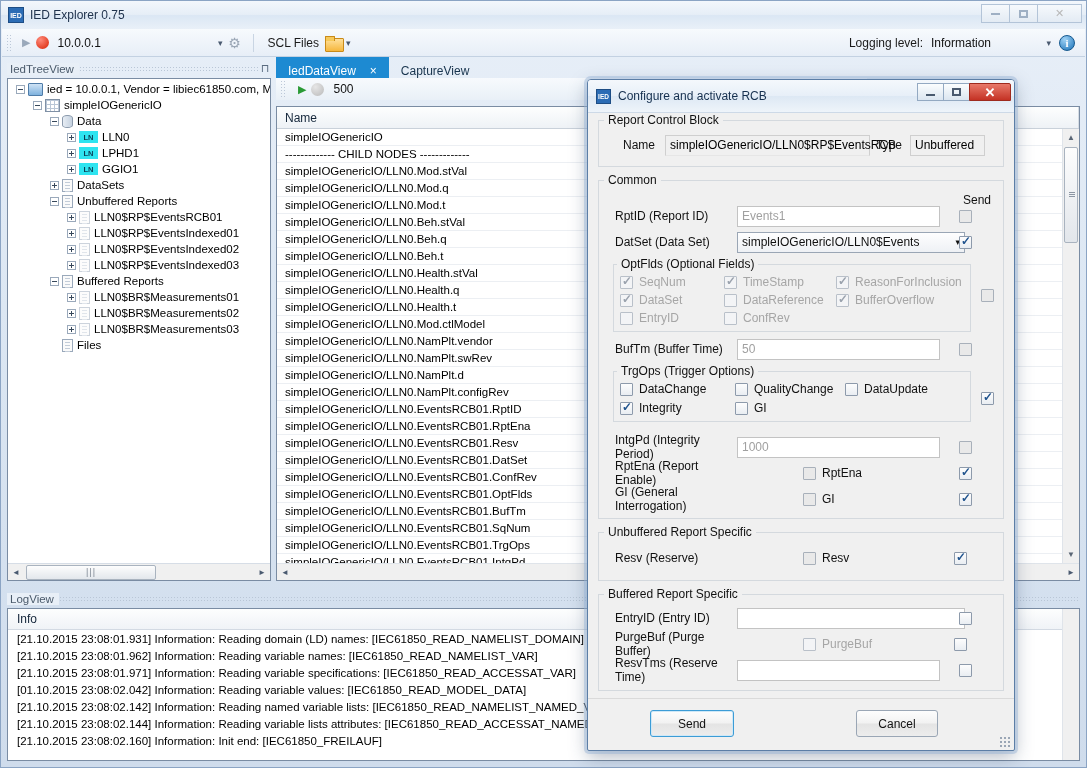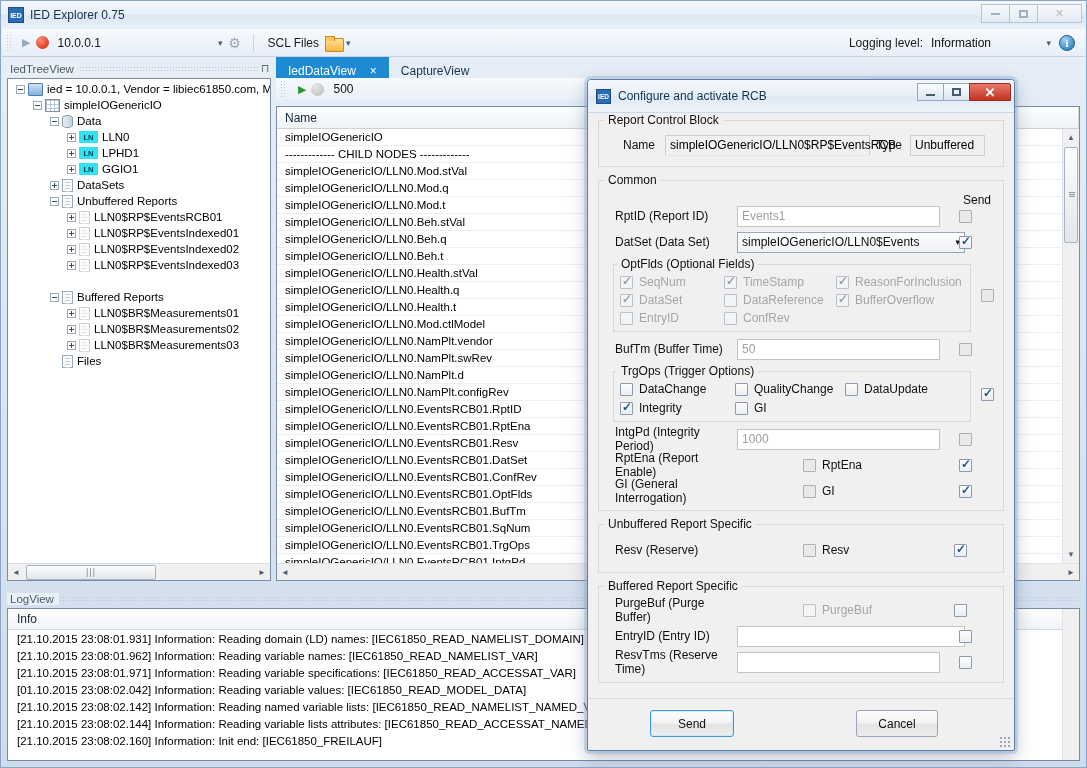--- a/index.html
+++ b/index.html
@@ -323,21 +323,21 @@
           <div class="tnode" style="padding-left: 59px;">
             <span class="expander plus"></span>
             <span class="ic ic-doc pale"></span>
             <span>LLN0$RP$EventsIndexed02</span>
           </div>
           <div class="tnode" style="padding-left: 59px;">
             <span class="expander plus"></span>
             <span class="ic ic-doc pale"></span>
             <span>LLN0$RP$EventsIndexed03</span>
           </div>
-          <div class="tnode" style="padding-left: 42px; margin-top: 16px;">
+          <div class="tnode" style="padding-left: 42px;">
             <span class="expander"></span>
             <span class="ic ic-doc"></span>
             <span>Buffered Reports</span>
           </div>
           <div class="tnode" style="padding-left: 59px;">
             <span class="expander plus"></span>
             <span class="ic ic-doc pale"></span>
             <span>LLN0$BR$Measurements01</span>
           </div>
           <div class="tnode" style="padding-left: 59px;">
@@ -617,21 +617,21 @@
           <span class="cb gray" style="margin:0 1px 0 10px;"></span>
         </div>
 
         <div class="row">
           <span class="flab" style="width:130px;padding-left:8px;">BufTm (Buffer Time)</span>
           <span class="tbox" style="width:203px;">50</span>
           <span class="cb gray" style="margin-left:19px;"></span>
         </div>
 
         <div style="display:flex;align-items:center;">
-          <fieldset class="grp" style="flex:1;margin:2px 0 4px 6px;padding:2px 6px 6px 6px;">
+          <fieldset class="grp" style="flex:1;margin:2px 0 12px 6px;padding:2px 6px 6px 6px;">
             <legend>TrgOps (Trigger Options)</legend>
             <div style="display:grid;grid-template-columns:115px 110px 1fr;row-gap:5px;margin-top:2px;">
               <div class="cbrow">
                   <span class="cb"></span>
                   <span class="cbtxt">DataChange</span>
                 </div>
               <div class="cbrow">
                   <span class="cb"></span>
                   <span class="cbtxt">QualityChange</span>
                 </div>
@@ -685,33 +685,33 @@
             <span class="cb gray"></span>
             <span class="cbtxt">Resv</span>
           </span>
           <span class="cb checked" style="margin-left:19px;"></span>
         </div>
       </fieldset>
 
       <fieldset class="grp">
         <legend>Buffered Report Specific</legend>
         <div class="row">
+          <span class="flab" style="width:130px;padding-left:8px;">EntryID (Entry ID)</span>
+          <span class="tbox empty" style="width:228px;"></span>
+          <span class="cb" style="margin-left:-6px;"></span>
+        </div>
+        <div class="row">
           <span class="flab" style="width:130px;padding-left:8px;">PurgeBuf (Purge Buffer)</span>
           <span class="cbrow" style="width:198px;padding-left:66px;">
             <span class="cb dis"></span>
             <span class="cbtxt dis">PurgeBuf</span>
           </span>
           <span class="cb" style="margin-left:19px;"></span>
         </div>
         <div class="row">
-          <span class="flab" style="width:130px;padding-left:8px;">EntryID (Entry ID)</span>
-          <span class="tbox empty" style="width:228px;"></span>
-          <span class="cb" style="margin-left:-6px;"></span>
-        </div>
-        <div class="row">
           <span class="flab" style="width:130px;padding-left:8px;">ResvTms (Reserve Time)</span>
           <span class="tbox empty" style="width:203px;"></span>
           <span class="cb" style="margin-left:19px;"></span>
         </div>
       </fieldset>
 
       <div class="dlg-footer">
         <div class="btn def" style="position:absolute;left:62px;top:11px;width:84px;">Send</div>
         <div class="btn" style="position:absolute;left:268px;top:11px;width:82px;">Cancel</div>
         <div class="resize-grip"></div>

